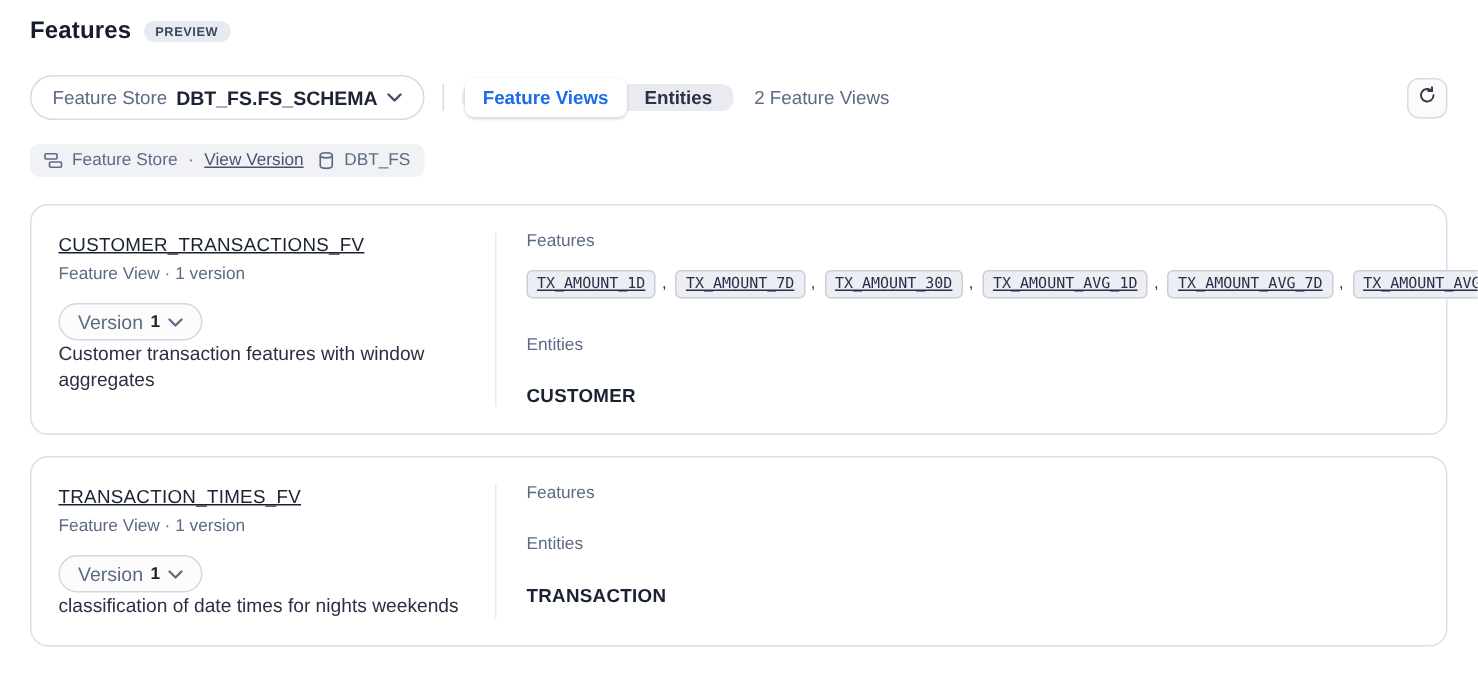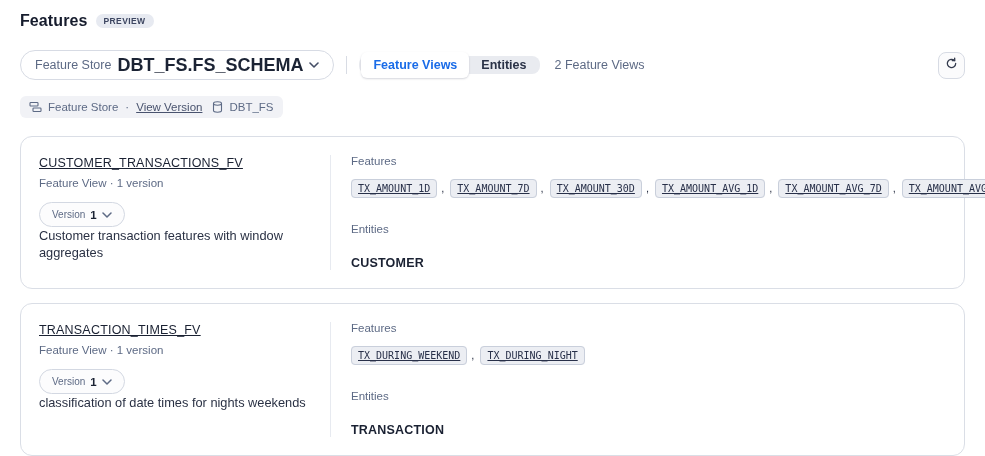--- a/index.html
+++ b/index.html
@@ -32,21 +32,21 @@
   }
 
   
   .toolbar{display:flex;align-items:center;margin-top:20px;gap:12px;}
   .store-select{
     display:flex;align-items:center;gap:6px;
     border:1px solid var(--border);border-radius:15px;
     background:#fff;height:30px;padding:0 14px;cursor:pointer;
   }
   .store-select .lbl{color:var(--text-gray);font-size:12.5px;}
-  .store-select .val{font-weight:bold;font-size:18px;color:#1b2334;}
+  .store-select .val{font-weight:bold;font-size:13px;color:#1b2334;}
   .chev{width:10px;height:6px;display:inline-block;}
   .chev svg{display:block;}
   .v-sep{width:1px;height:18px;background:#d8dce4;}
   .tab-group{
     display:flex;align-items:center;background:var(--tab-bg);
     border-radius:8px;padding:2px;height:18px;
   }
   .tab{
     display:flex;align-items:center;height:26px;padding:0 12px;
     border-radius:6px;font-size:12.5px;font-weight:bold;
@@ -89,21 +89,21 @@
   .fv-title{
     font-size:12.5px;font-weight:normal;color:#1a2132;
     text-decoration:underline;letter-spacing:.2px;cursor:pointer;display:inline-block;
   }
   .fv-sub{color:var(--text-gray);font-size:11.5px;margin-top:7px;}
   .version-pill{
     display:inline-flex;align-items:center;gap:5px;margin-top:13px;
     border:1px solid #d3d8e2;border-radius:13px;height:25px;padding:0 12px;
     background:#fcfcfd;cursor:pointer;
   }
-  .version-pill .lbl{color:var(--text-gray);font-size:10px;text-align:center;}
+  .version-pill .lbl{color:var(--text-gray);font-size:13px;text-align:center;}
   .version-pill .val{font-weight:bold;font-size:11.5px;color:#1b2334;}
   .fv-desc{font-size:12.8px;color:#2a3144;line-height:1.35;max-width:278px;}
   .sec-label{color:var(--text-gray);font-size:11.5px;}
   .chip-list{margin-top:8px;line-height:25px;max-width:600px;}
   .chip{
     font-family:"DejaVu Sans Mono","Liberation Mono",monospace;
     font-size:10px;color:#283049;
     background:var(--chip-bg);border:1px solid var(--chip-border);
     border-radius:4px;padding:3px 6px;white-space:nowrap;text-decoration:underline;
   }
@@ -210,21 +210,20 @@
         <span class="chev">
           <svg width="10" height="6" viewBox="0 0 10 6">
               <polyline points="1,1 5,5 9,1" fill="none" stroke="#5d6a85" stroke-width="1.5" stroke-linecap="round" stroke-linejoin="round"></polyline>
             </svg>
         </span>
       </div>
       <div class="fv-desc">classification of date times for nights weekends</div>
     </div>
     <div class="card-right">
       <div class="sec-label">Features</div>
-      <div class="chip-list"><span class="chip">TX_DURING_WEEKEND</span><span class="chip-sep">,</span><span class="chip">TX_DURING_NIGHT</span></div>
       <div class="entities-block">
         <div class="sec-label">Entities</div>
         <span class="entity-link">TRANSACTION</span>
       </div>
     </div>
   </div>
 
 </div>
 
 </body></html>

